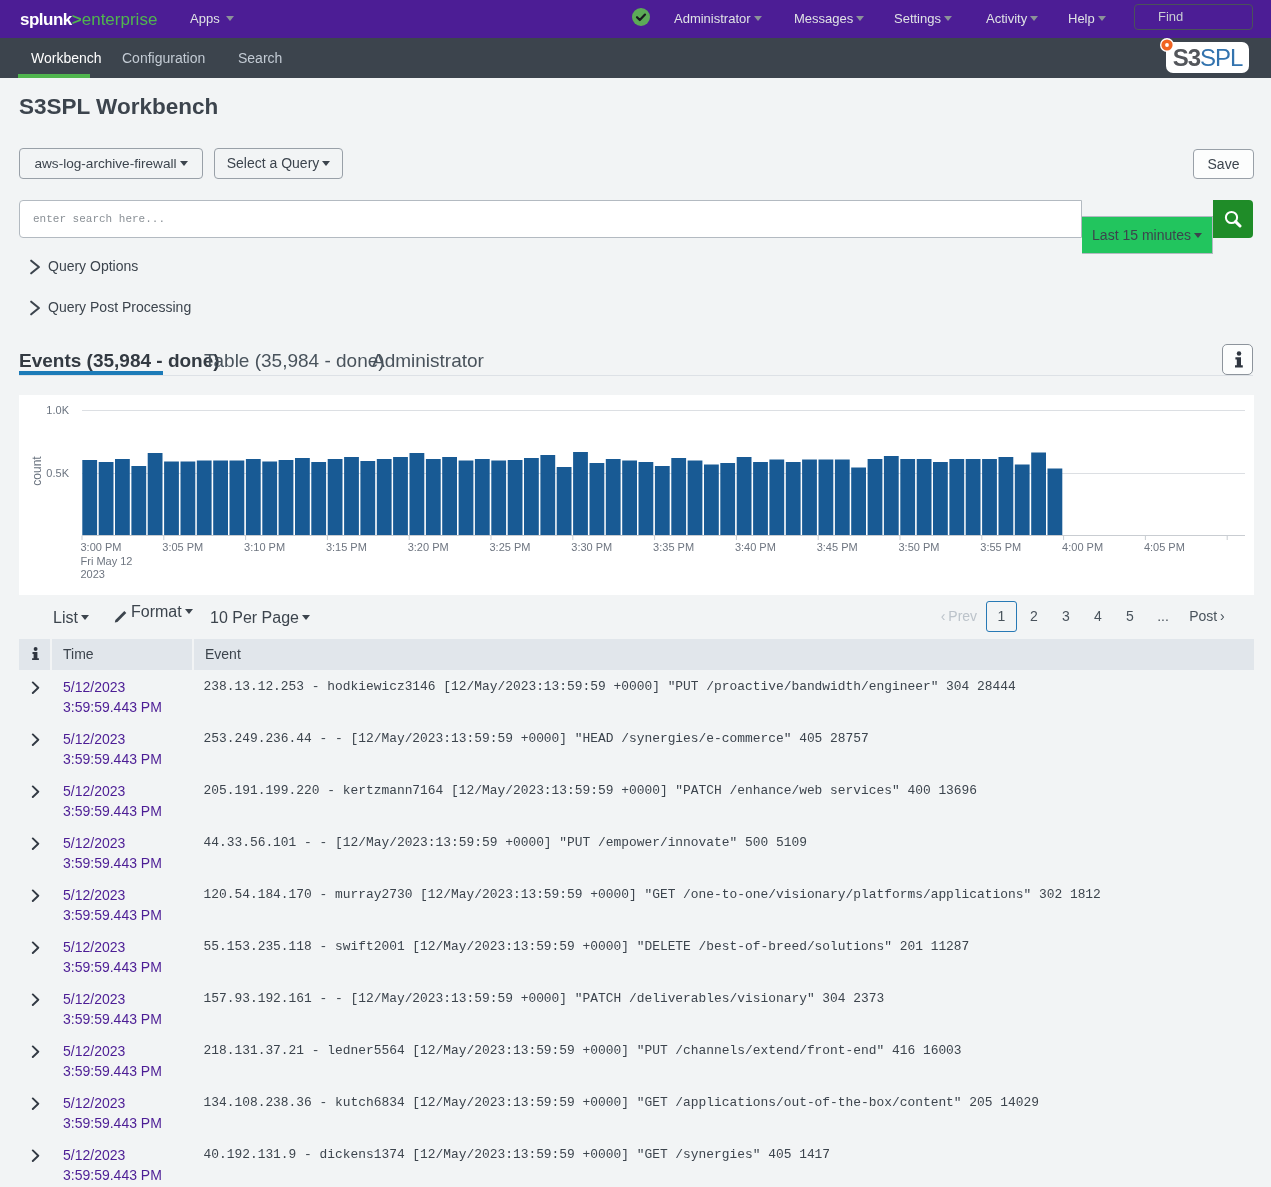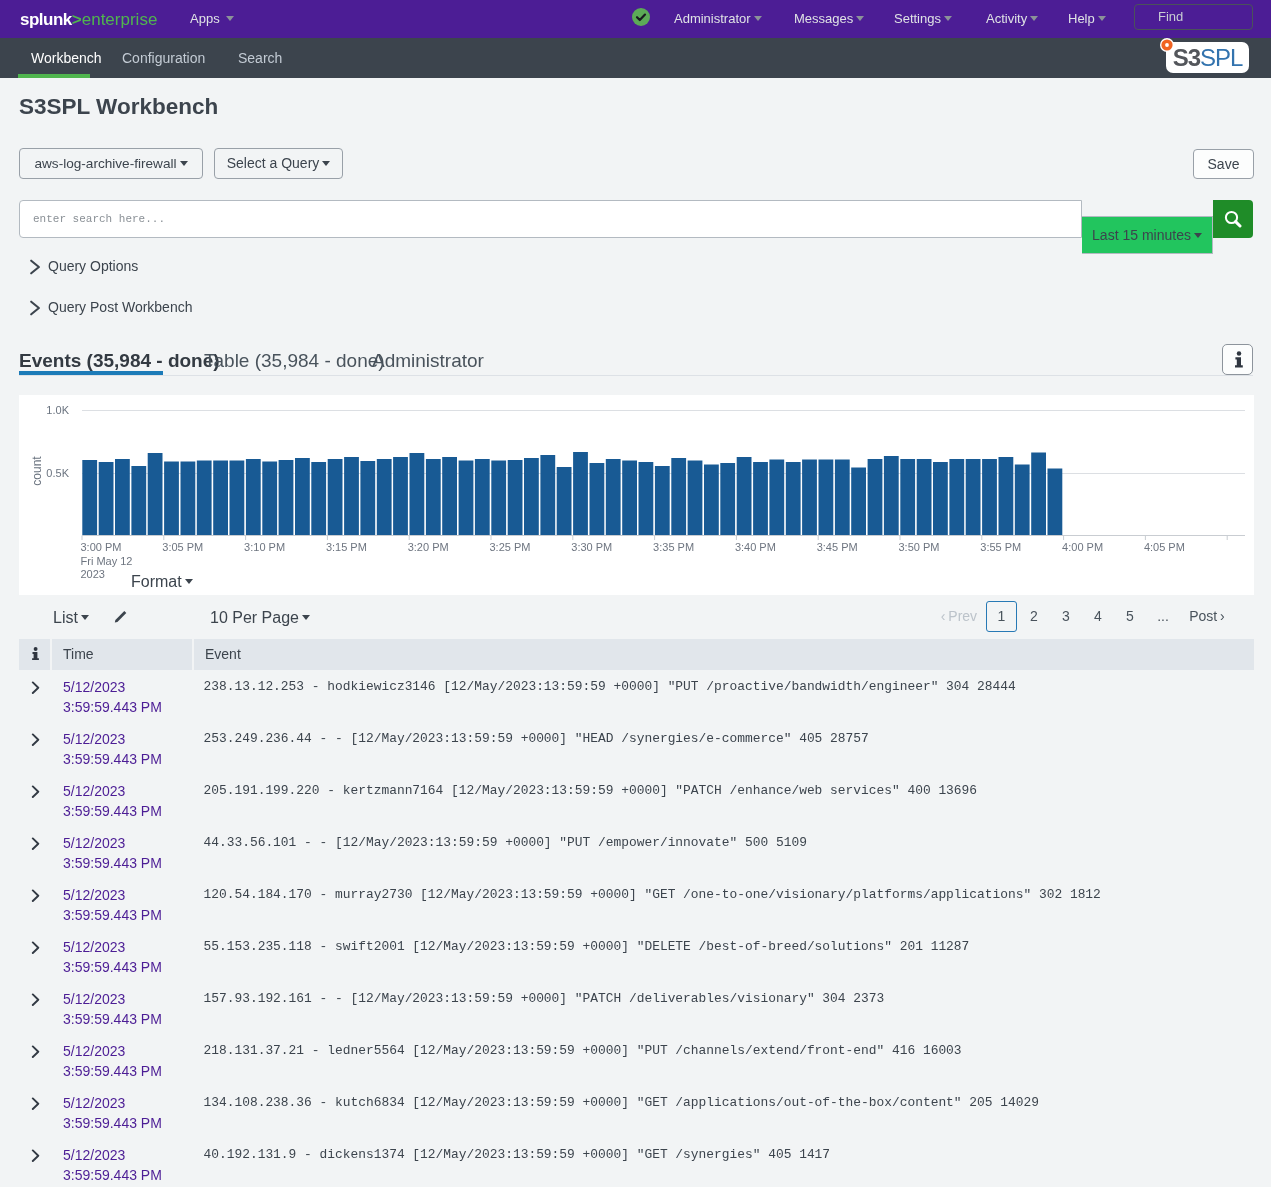--- a/index.html
+++ b/index.html
@@ -85,21 +85,21 @@
       <line x1="11.6" y1="11.6" x2="16" y2="16" stroke="#fff" stroke-width="3" stroke-linecap="round"></line>
     </svg>
   </div>
 <svg class="chev" style="left:28.5px; top:258.5px;" width="12" height="16">
     <path d="M2.2 1.7 L9.9 8 L2.2 14.3" stroke="#3c444d" stroke-width="2.1" fill="none" stroke-linecap="round" stroke-linejoin="round"></path>
   </svg>
 <div class="qrow" style="top:258px;">Query Options</div>
 <svg class="chev" style="left:28.5px; top:300px;" width="12" height="16">
     <path d="M2.2 1.7 L9.9 8 L2.2 14.3" stroke="#3c444d" stroke-width="2.1" fill="none" stroke-linecap="round" stroke-linejoin="round"></path>
   </svg>
-<div class="qrow" style="top:299px;">Query Post Workbench</div>
+<div class="qrow" style="top:299px;">Query Post Processing</div>
 <div class="ctab" style="left:19px; font-weight:bold; color:#333a42;">Events (35,984 - done)</div>
 <div class="ctab" style="left:204px;">Table (35,984 - done)</div>
 <div class="ctab" style="left:372px;">Administrator</div>
 <div id="tabline"></div>
 <div id="tabul"></div>
 <div id="infobtn"></div>
 <svg class="abs" style="left:1233.5px; top:350.5px;" width="10" height="18">
     <circle cx="5" cy="2.4" r="2.25" fill="#2f3640"></circle>
     <path d="M1.4 6.2 L7 6.2 L7 14.3 L8.8 14.3 L8.8 16.6 L1 16.6 L1 14.3 L2.8 14.3 L2.8 8.4 L1.4 8.4 Z" fill="#2f3640"></path>
   </svg>
@@ -199,21 +199,21 @@
 <text x="961.3" y="156" font-size="11" fill="#6e7580" font-family="Liberation Sans,sans-serif">3:55 PM</text>
 <text x="1043.1" y="156" font-size="11" fill="#6e7580" font-family="Liberation Sans,sans-serif">4:00 PM</text>
 <text x="1124.9" y="156" font-size="11" fill="#6e7580" font-family="Liberation Sans,sans-serif">4:05 PM</text>
 <text x="61.5" y="169.5" font-size="11" fill="#6e7580" font-family="Liberation Sans,sans-serif">Fri May 12</text>
 <text x="61.5" y="182.5" font-size="11" fill="#6e7580" font-family="Liberation Sans,sans-serif">2023</text>
 </svg>
 <div class="tb" style="left:53px; top:609px;">List<span class="caret"></span></div>
 <svg class="abs" style="left:114px; top:610px;" width="14" height="13">
     <path d="M0.8 12.5 L3.4 11.9 L12.3 3 L10.3 1 L1.4 9.9 Z" fill="#3c444d"></path>
   </svg>
-<div class="tb" style="left:131px; top:573px;">Format<span class="caret"></span></div>
+<div class="tb" style="left:131px; top:603px;">Format<span class="caret"></span></div>
 <div class="tb" style="left:210px; top:609px;">10 Per Page<span class="caret"></span></div>
 <div class="pag" style="left:937px; width:44px; color:#bcc3ca; white-space:nowrap;">‹ Prev</div>
 <div class="pag" style="left:986px; width:31px; border:1px solid #2779b5; border-radius:3px; line-height:29px;">1</div>
 <div class="pag" style="left:1019px; width:30px;">2</div>
 <div class="pag" style="left:1051px; width:30px;">3</div>
 <div class="pag" style="left:1083px; width:30px;">4</div>
 <div class="pag" style="left:1115px; width:30px;">5</div>
 <div class="pag" style="left:1150px; width:26px;">...</div>
 <div class="pag" style="left:1184px; width:46px; white-space:nowrap;">Post ›</div>
 <div class="hcell" style="left:19px; width:30.5px;"></div>

